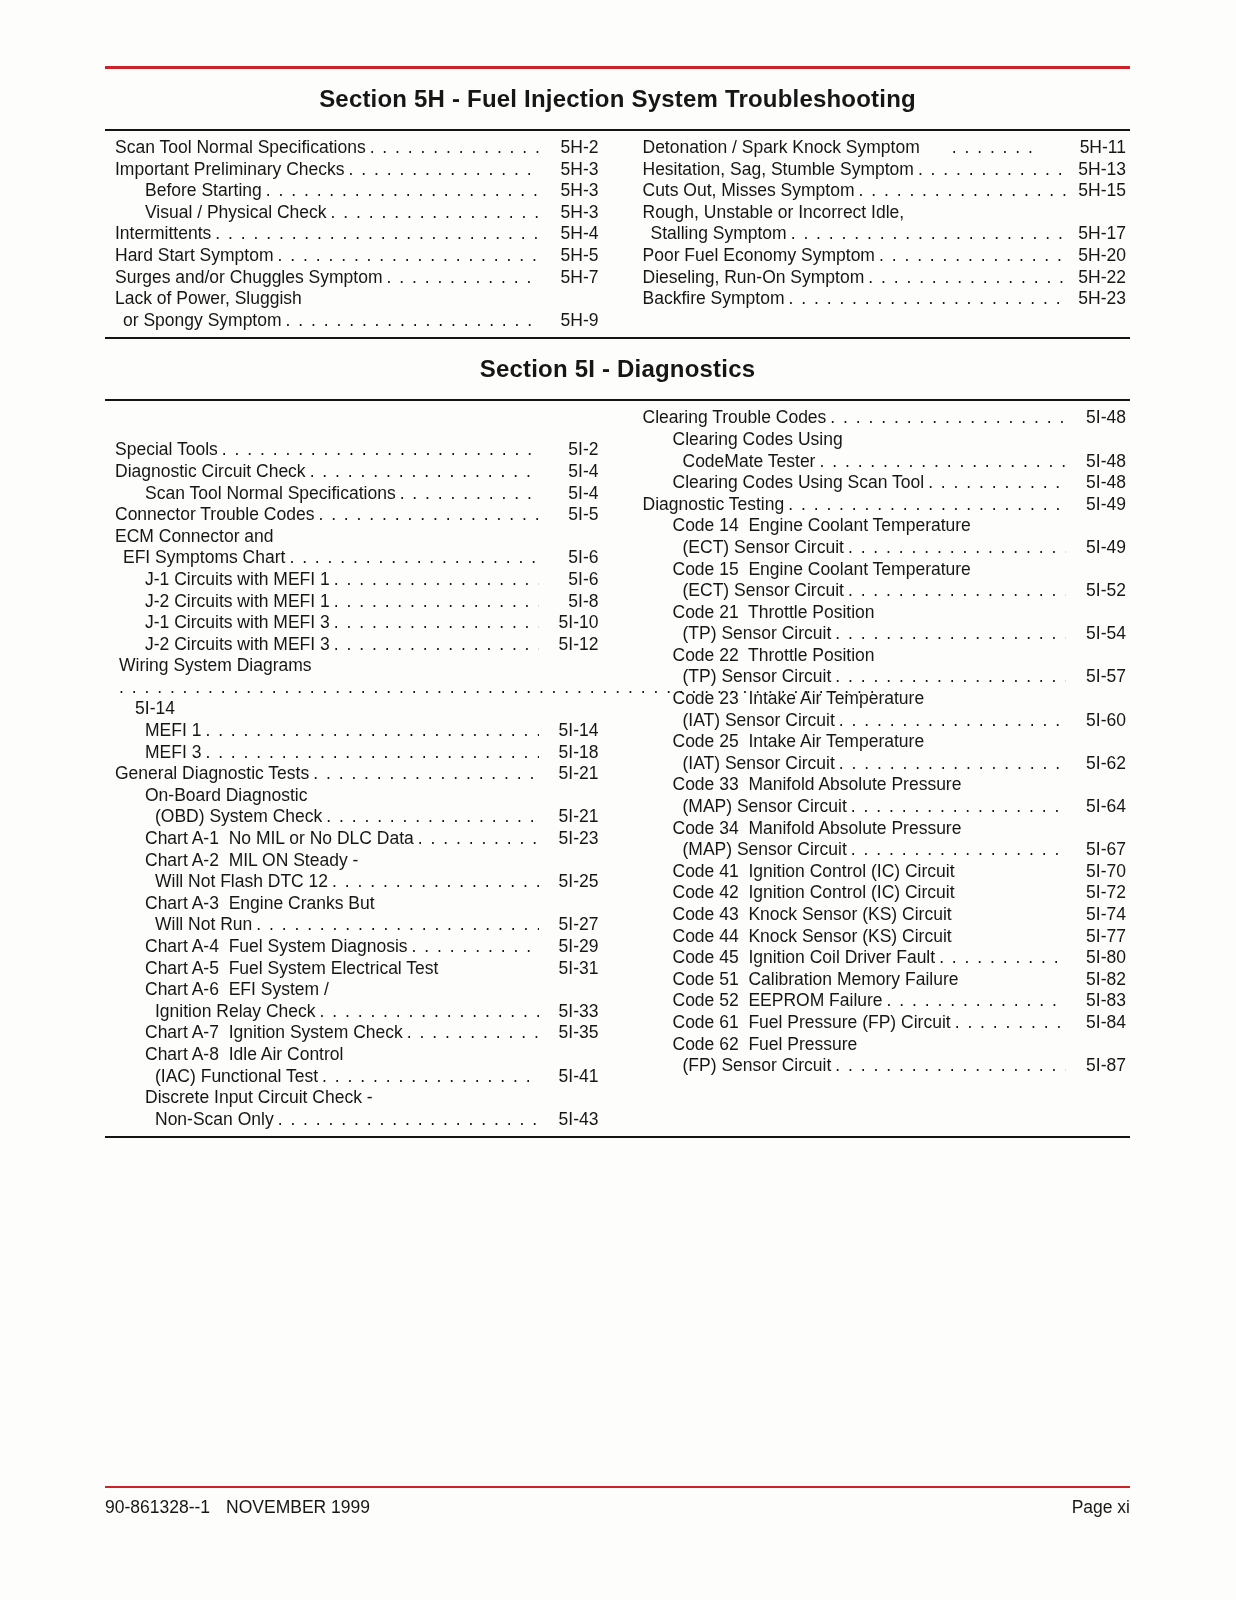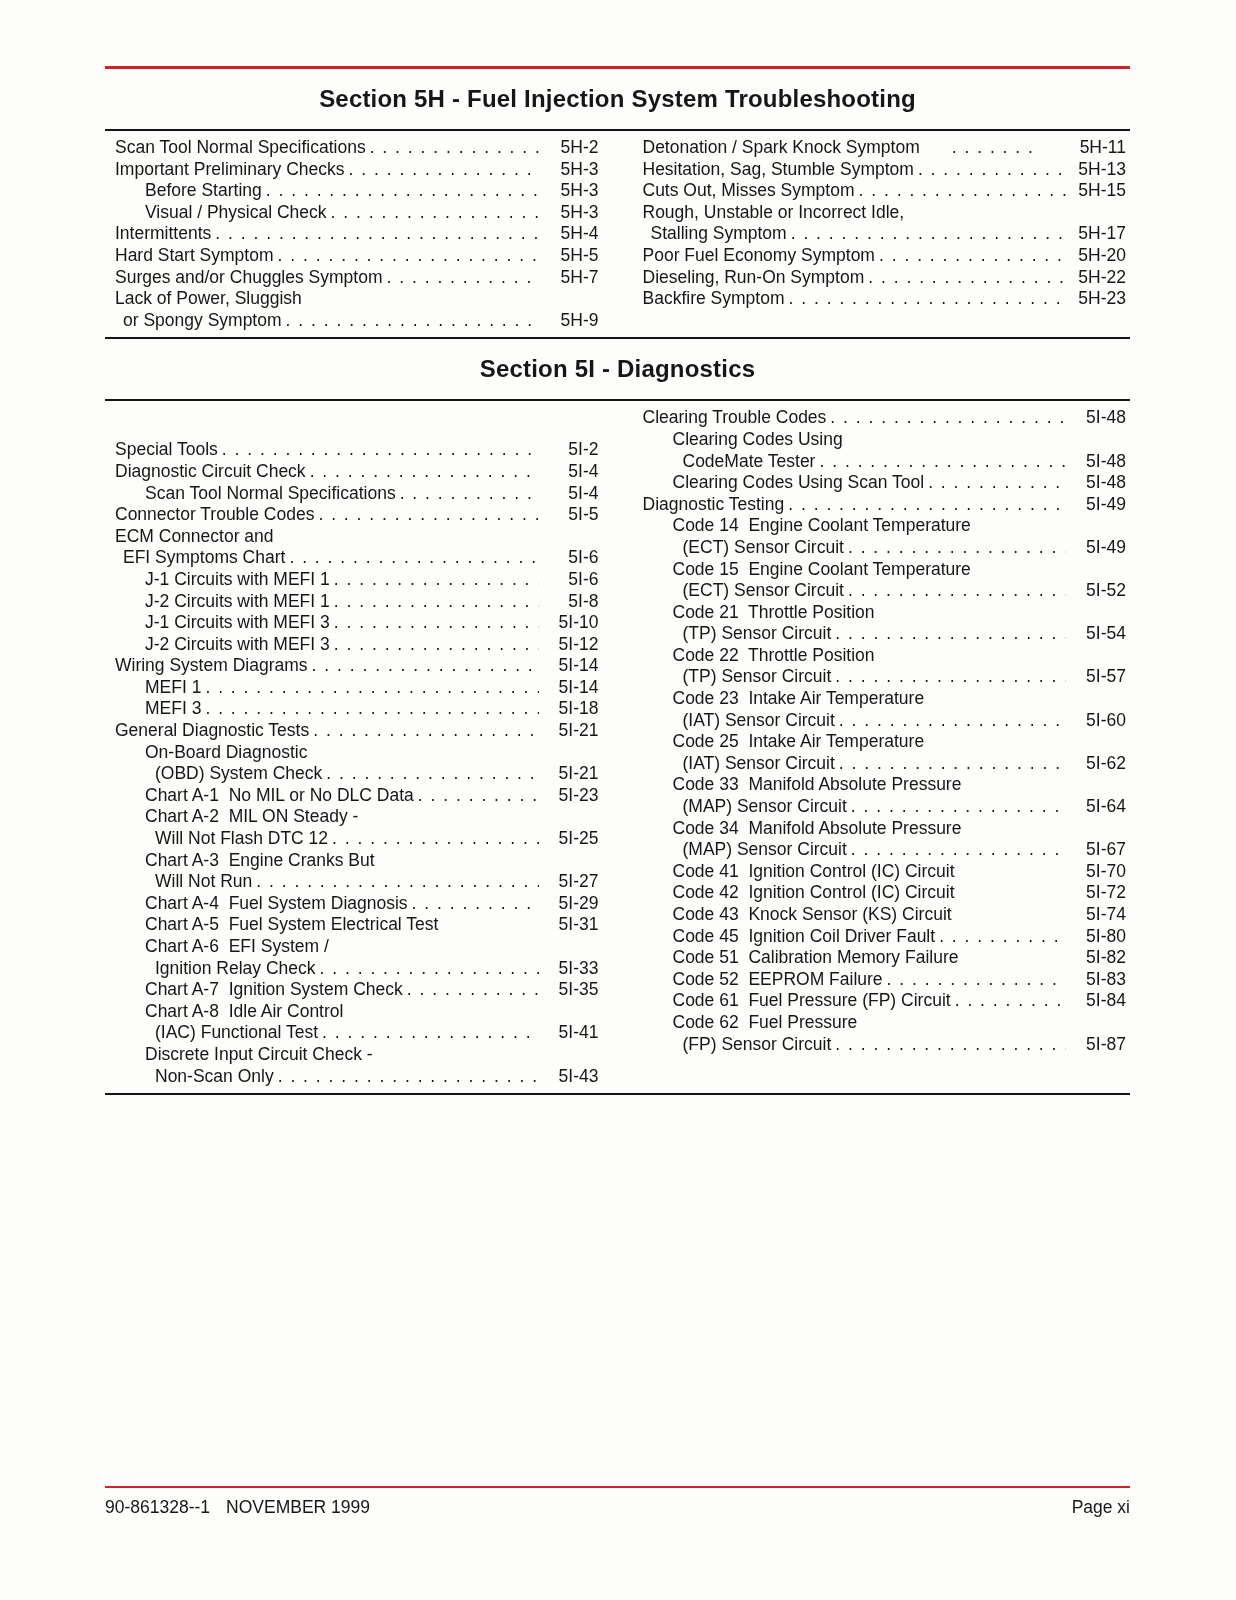--- a/index.html
+++ b/index.html
@@ -111,21 +111,21 @@
             <div class="toc-row" style="padding-left: 0px; margin-top: 32px;"><span class="toc-text">Special Tools</span><span class="leader">. . . . . . . . . . . . . . . . . . . . . . . . . . . . . . . . . . . . . . . . . . . . . . . . . . . . . . . . . . . . </span><span class="toc-page">5I-2</span></div>
             <div class="toc-row" style="padding-left: 0px;"><span class="toc-text">Diagnostic Circuit Check</span><span class="leader">. . . . . . . . . . . . . . . . . . . . . . . . . . . . . . . . . . . . . . . . . . . . . . . . . . . . . . . . . . . . </span><span class="toc-page">5I-4</span></div>
             <div class="toc-row" style="padding-left: 30px;"><span class="toc-text">Scan Tool Normal Specifications</span><span class="leader">. . . . . . . . . . . . . . . . . . . . . . . . . . . . . . . . . . . . . . . . . . . . . . . . . . . . . . . . . . . . </span><span class="toc-page">5I-4</span></div>
             <div class="toc-row" style="padding-left: 0px;"><span class="toc-text">Connector Trouble Codes</span><span class="leader">. . . . . . . . . . . . . . . . . . . . . . . . . . . . . . . . . . . . . . . . . . . . . . . . . . . . . . . . . . . . </span><span class="toc-page">5I-5</span></div>
             <div class="toc-row" style="padding-left: 0px;"><span class="toc-text">ECM Connector and</span></div>
             <div class="toc-row" style="padding-left: 8px;"><span class="toc-text">EFI Symptoms Chart</span><span class="leader">. . . . . . . . . . . . . . . . . . . . . . . . . . . . . . . . . . . . . . . . . . . . . . . . . . . . . . . . . . . . </span><span class="toc-page">5I-6</span></div>
             <div class="toc-row" style="padding-left: 30px;"><span class="toc-text">J-1 Circuits with MEFI 1</span><span class="leader">. . . . . . . . . . . . . . . . . . . . . . . . . . . . . . . . . . . . . . . . . . . . . . . . . . . . . . . . . . . . </span><span class="toc-page">5I-6</span></div>
             <div class="toc-row" style="padding-left: 30px;"><span class="toc-text">J-2 Circuits with MEFI 1</span><span class="leader">. . . . . . . . . . . . . . . . . . . . . . . . . . . . . . . . . . . . . . . . . . . . . . . . . . . . . . . . . . . . </span><span class="toc-page">5I-8</span></div>
             <div class="toc-row" style="padding-left: 30px;"><span class="toc-text">J-1 Circuits with MEFI 3</span><span class="leader">. . . . . . . . . . . . . . . . . . . . . . . . . . . . . . . . . . . . . . . . . . . . . . . . . . . . . . . . . . . . </span><span class="toc-page">5I-10</span></div>
             <div class="toc-row" style="padding-left: 30px;"><span class="toc-text">J-2 Circuits with MEFI 3</span><span class="leader">. . . . . . . . . . . . . . . . . . . . . . . . . . . . . . . . . . . . . . . . . . . . . . . . . . . . . . . . . . . . </span><span class="toc-page">5I-12</span></div>
-            <div class="toc-row" style="padding-left: 0px;"><span class="toc-text">Wiring System Diagrams</span><span class="leader">. . . . . . . . . . . . . . . . . . . . . . . . . . . . . . . . . . . . . . . . . . . . . . . . . . . . . . . . . . . . </span><span class="toc-page">5I-14</span></div>
+            <div class="toc-row" style="padding-left: 0px; flex-direction: column;"><span class="toc-text">Wiring System Diagrams</span><span class="leader">. . . . . . . . . . . . . . . . . . . . . . . . . . . . . . . . . . . . . . . . . . . . . . . . . . . . . . . . . . . . </span><span class="toc-page">5I-14</span></div>
             <div class="toc-row" style="padding-left: 30px;"><span class="toc-text">MEFI 1</span><span class="leader">. . . . . . . . . . . . . . . . . . . . . . . . . . . . . . . . . . . . . . . . . . . . . . . . . . . . . . . . . . . . </span><span class="toc-page">5I-14</span></div>
             <div class="toc-row" style="padding-left: 30px;"><span class="toc-text">MEFI 3</span><span class="leader">. . . . . . . . . . . . . . . . . . . . . . . . . . . . . . . . . . . . . . . . . . . . . . . . . . . . . . . . . . . . </span><span class="toc-page">5I-18</span></div>
             <div class="toc-row" style="padding-left: 0px;"><span class="toc-text">General Diagnostic Tests</span><span class="leader">. . . . . . . . . . . . . . . . . . . . . . . . . . . . . . . . . . . . . . . . . . . . . . . . . . . . . . . . . . . . </span><span class="toc-page">5I-21</span></div>
             <div class="toc-row" style="padding-left: 30px;"><span class="toc-text">On-Board Diagnostic</span></div>
             <div class="toc-row" style="padding-left: 40px;"><span class="toc-text">(OBD) System Check</span><span class="leader">. . . . . . . . . . . . . . . . . . . . . . . . . . . . . . . . . . . . . . . . . . . . . . . . . . . . . . . . . . . . </span><span class="toc-page">5I-21</span></div>
             <div class="toc-row" style="padding-left: 30px;"><span class="toc-text">Chart A-1  No MIL or No DLC Data</span><span class="leader">. . . . . . . . . . . . . . . . . . . . . . . . . . . . . . . . . . . . . . . . . . . . . . . . . . . . . . . . . . . . </span><span class="toc-page">5I-23</span></div>
             <div class="toc-row" style="padding-left: 30px;"><span class="toc-text">Chart A-2  MIL ON Steady -</span></div>
             <div class="toc-row" style="padding-left: 40px;"><span class="toc-text">Will Not Flash DTC 12</span><span class="leader">. . . . . . . . . . . . . . . . . . . . . . . . . . . . . . . . . . . . . . . . . . . . . . . . . . . . . . . . . . . . </span><span class="toc-page">5I-25</span></div>
             <div class="toc-row" style="padding-left: 30px;"><span class="toc-text">Chart A-3  Engine Cranks But</span></div>
             <div class="toc-row" style="padding-left: 40px;"><span class="toc-text">Will Not Run</span><span class="leader">. . . . . . . . . . . . . . . . . . . . . . . . . . . . . . . . . . . . . . . . . . . . . . . . . . . . . . . . . . . . </span><span class="toc-page">5I-27</span></div>
@@ -157,20 +157,21 @@
             <div class="toc-row" style="padding-left: 40px;"><span class="toc-text">(IAT) Sensor Circuit</span><span class="leader">. . . . . . . . . . . . . . . . . . . . . . . . . . . . . . . . . . . . . . . . . . . . . . . . . . . . . . . . . . . . </span><span class="toc-page">5I-60</span></div>
             <div class="toc-row" style="padding-left: 30px;"><span class="toc-text">Code 25  Intake Air Temperature</span></div>
             <div class="toc-row" style="padding-left: 40px;"><span class="toc-text">(IAT) Sensor Circuit</span><span class="leader">. . . . . . . . . . . . . . . . . . . . . . . . . . . . . . . . . . . . . . . . . . . . . . . . . . . . . . . . . . . . </span><span class="toc-page">5I-62</span></div>
             <div class="toc-row" style="padding-left: 30px;"><span class="toc-text">Code 33  Manifold Absolute Pressure</span></div>
             <div class="toc-row" style="padding-left: 40px;"><span class="toc-text">(MAP) Sensor Circuit</span><span class="leader">. . . . . . . . . . . . . . . . . . . . . . . . . . . . . . . . . . . . . . . . . . . . . . . . . . . . . . . . . . . . </span><span class="toc-page">5I-64</span></div>
             <div class="toc-row" style="padding-left: 30px;"><span class="toc-text">Code 34  Manifold Absolute Pressure</span></div>
             <div class="toc-row" style="padding-left: 40px;"><span class="toc-text">(MAP) Sensor Circuit</span><span class="leader">. . . . . . . . . . . . . . . . . . . . . . . . . . . . . . . . . . . . . . . . . . . . . . . . . . . . . . . . . . . . </span><span class="toc-page">5I-67</span></div>
             <div class="toc-row" style="padding-left: 30px;"><span class="toc-text">Code 41  Ignition Control (IC) Circuit</span><span class="leader"></span><span class="toc-page">5I-70</span></div>
             <div class="toc-row" style="padding-left: 30px;"><span class="toc-text">Code 42  Ignition Control (IC) Circuit</span><span class="leader"></span><span class="toc-page">5I-72</span></div>
             <div class="toc-row" style="padding-left: 30px;"><span class="toc-text">Code 43  Knock Sensor (KS) Circuit</span><span class="leader"></span><span class="toc-page">5I-74</span></div>
+            <div class="toc-row" style="padding-left: 30px;"><span class="toc-text">Code 44  Knock Sensor (KS) Circuit</span><span class="leader"></span><span class="toc-page">5I-77</span></div>
             <div class="toc-row" style="padding-left: 30px;"><span class="toc-text">Code 45  Ignition Coil Driver Fault</span><span class="leader">. . . . . . . . . . . . . . . . . . . . . . . . . . . . . . . . . . . . . . . . . . . . . . . . . . . . . . . . . . . . </span><span class="toc-page">5I-80</span></div>
             <div class="toc-row" style="padding-left: 30px;"><span class="toc-text">Code 51  Calibration Memory Failure</span><span class="leader"></span><span class="toc-page">5I-82</span></div>
             <div class="toc-row" style="padding-left: 30px;"><span class="toc-text">Code 52  EEPROM Failure</span><span class="leader">. . . . . . . . . . . . . . . . . . . . . . . . . . . . . . . . . . . . . . . . . . . . . . . . . . . . . . . . . . . . </span><span class="toc-page">5I-83</span></div>
             <div class="toc-row" style="padding-left: 30px;"><span class="toc-text">Code 61  Fuel Pressure (FP) Circuit</span><span class="leader">. . . . . . . . . . . . . . . . . . . . . . . . . . . . . . . . . . . . . . . . . . . . . . . . . . . . . . . . . . . . </span><span class="toc-page">5I-84</span></div>
             <div class="toc-row" style="padding-left: 30px;"><span class="toc-text">Code 62  Fuel Pressure</span></div>
             <div class="toc-row" style="padding-left: 40px;"><span class="toc-text">(FP) Sensor Circuit</span><span class="leader">. . . . . . . . . . . . . . . . . . . . . . . . . . . . . . . . . . . . . . . . . . . . . . . . . . . . . . . . . . . . </span><span class="toc-page">5I-87</span></div>
           </div>
       </div>
       <div class="rule"></div>
     </section>

